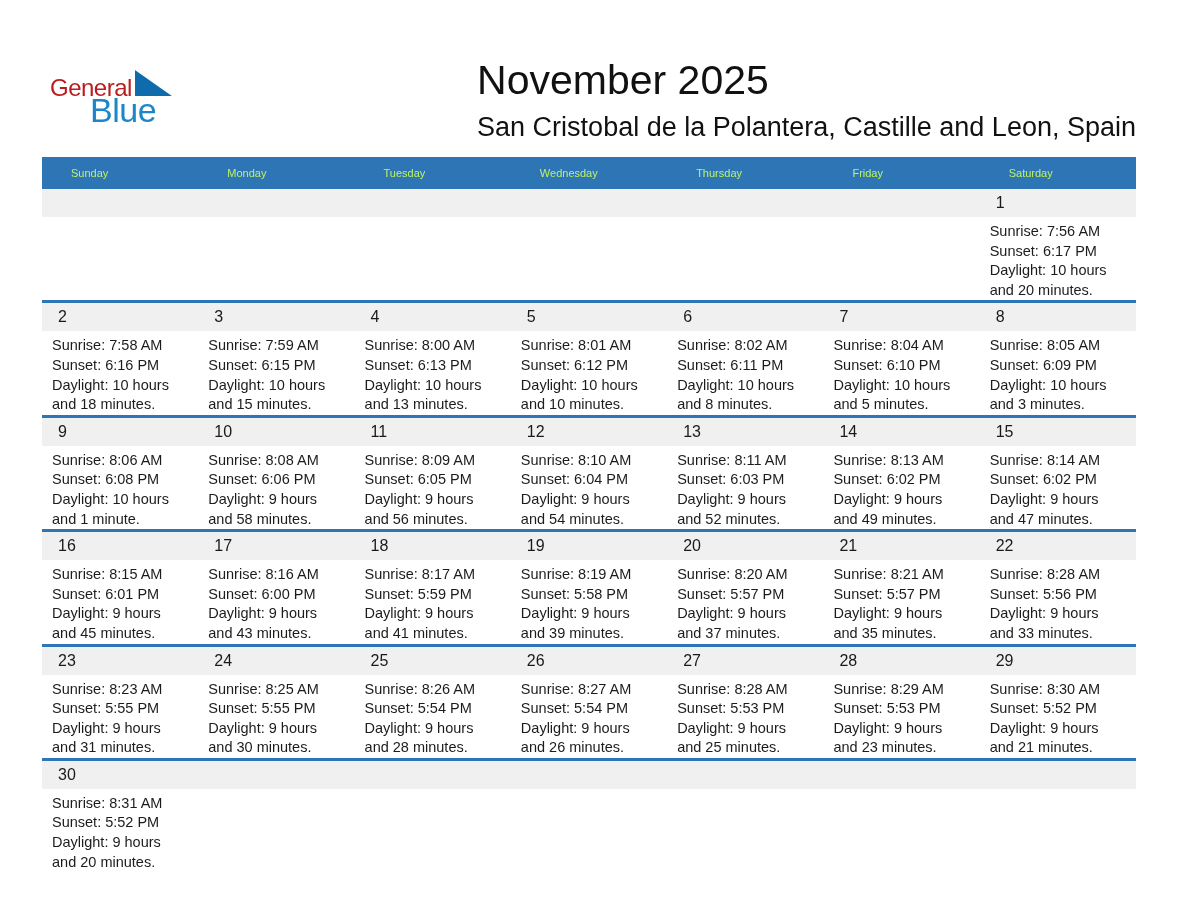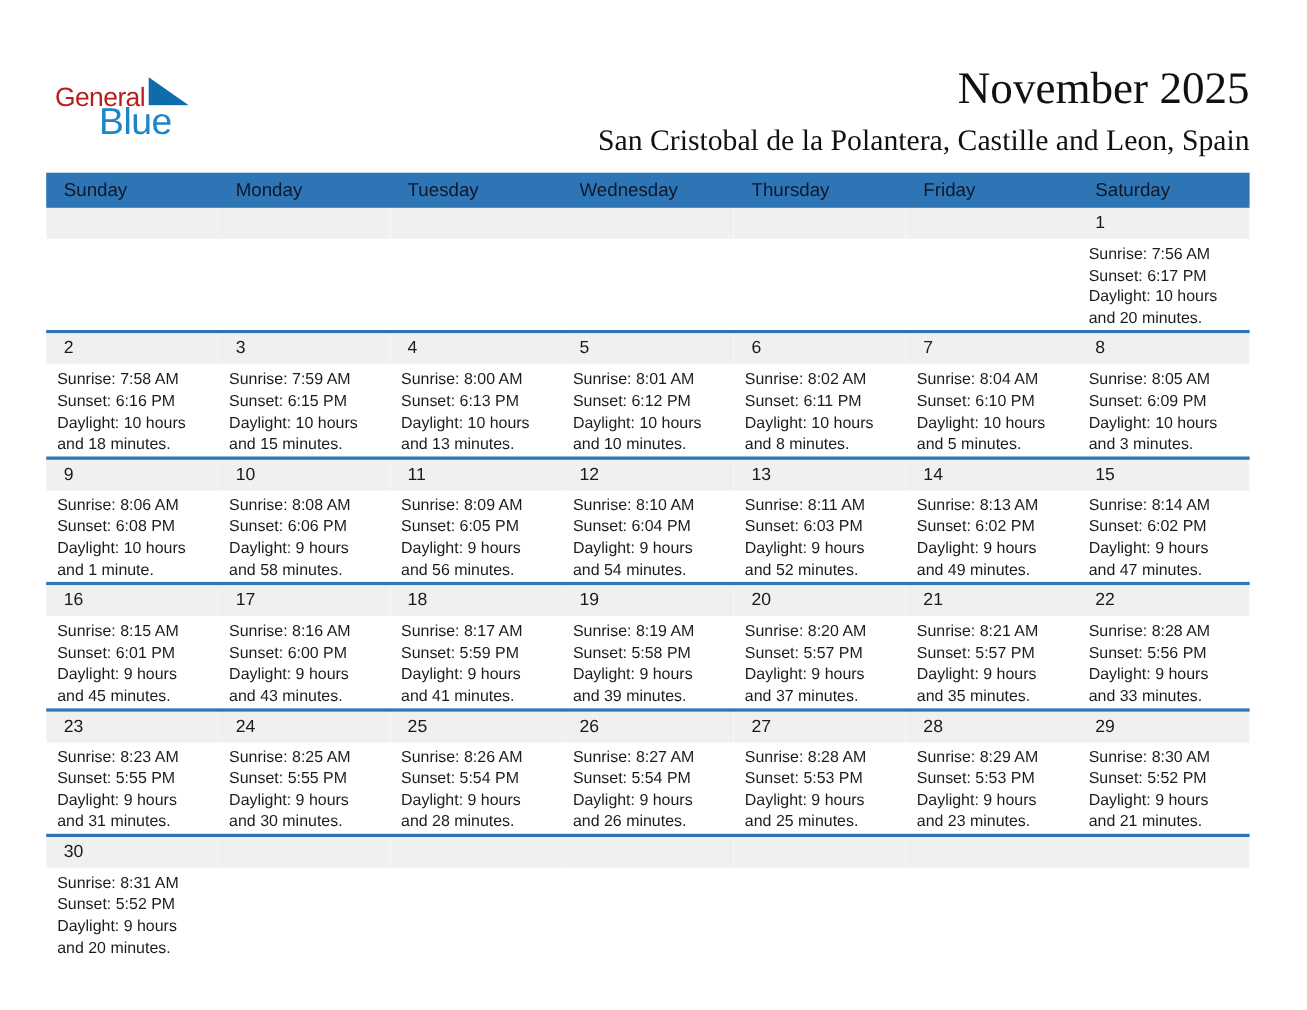--- a/index.html
+++ b/index.html
@@ -44,22 +44,20 @@
     letter-spacing: -0.5px;
     color: #1c86c8;
     margin: -7px 0 0 40px;
   }
 
   
   .titleblock {
     position: absolute;
     top: 58px;
     right: 52px;
-    text-align: right;
-    font-family: Liberation Serif, serif;
   }
   .month-title {
     font-size: 41px;
     color: #111111;
     line-height: 1.1;
   }
   .location-subtitle {
     font-size: 27px;
     color: #111111;
     margin-top: 9px;
@@ -73,23 +71,23 @@
     width: 1094px;
   }
   .cal-head {
     display: grid;
     grid-template-columns: repeat(7, 1fr);
     background: #2e75b5;
     height: 32px;
     align-items: center;
   }
   .wd {
-    color: #0f172a;
-    font-size: 17px;
-    padding-left: 16px;
+    color: #bef264;
+    font-size: 11px;
+    padding-left: 29px;
   }
   .week {
     display: grid;
     grid-template-columns: repeat(7, 1fr);
     min-height: 107px;
     background: #ffffff;
   }
   .week + .week { border-top: 3px solid #2e75b5; }
   .cell { overflow: hidden; }
   .band {

